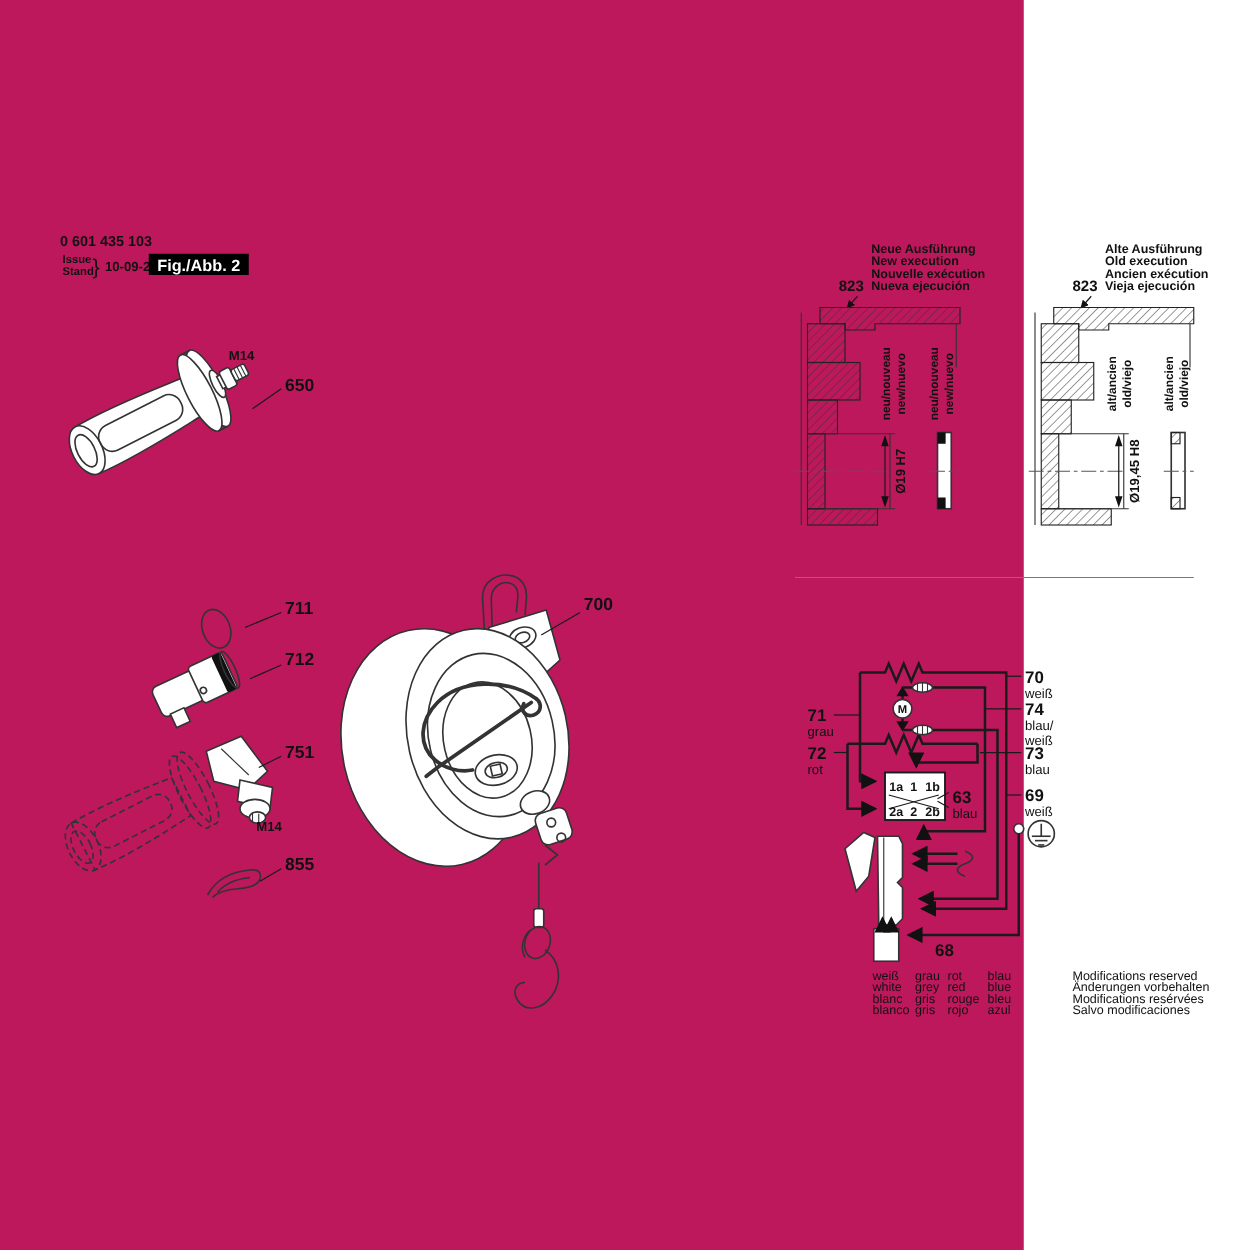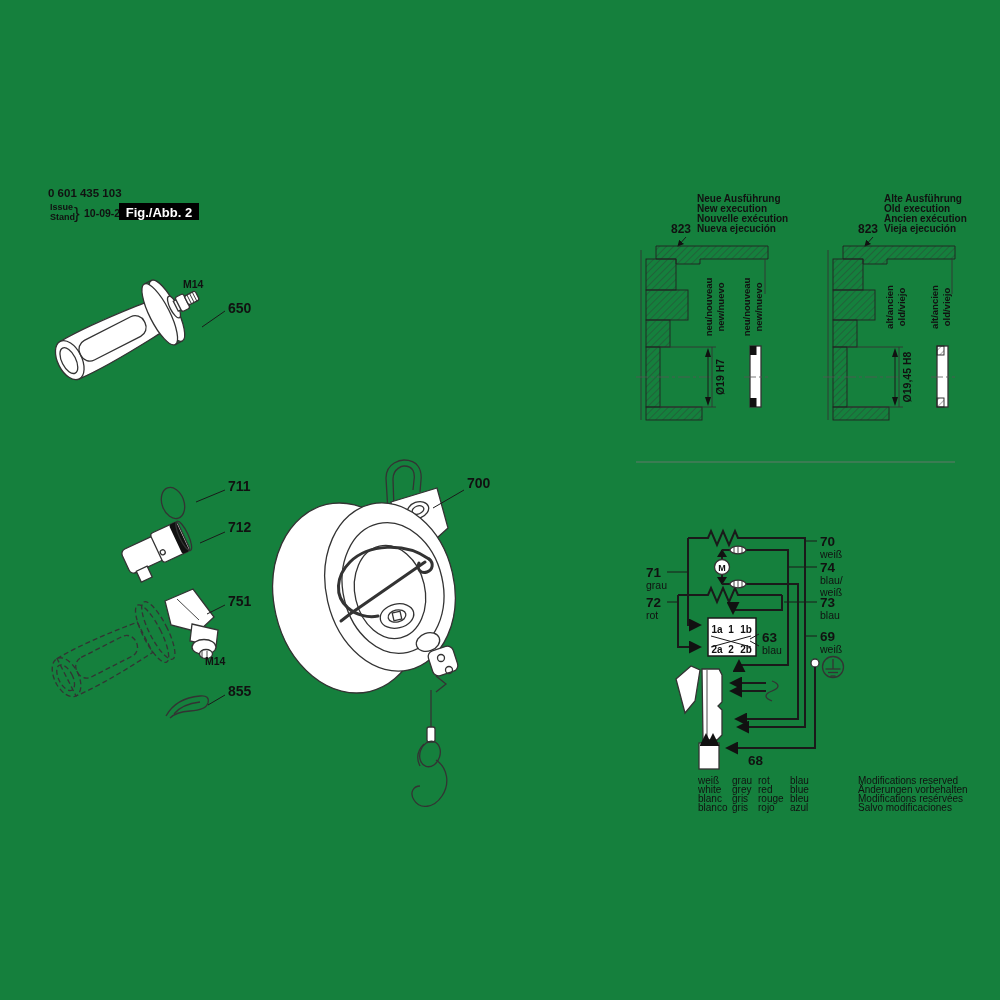--- a/index.html
+++ b/index.html
@@ -1,16 +1,16 @@
 <!DOCTYPE html>
 <html><head>
 <meta charset="utf-8">
 <style>
   html,body{margin:0;padding:0;background:#fff;}
-  #stage{width:1000px;height:1000px;position:relative;background:#15803d;}
+  #stage{width:819px;height:1000px;position:relative;background:#be185d;}
   svg{display:block;}
   text{fill:#111;font-family:"Liberation Sans",sans-serif;}
   .t-hdr{font-size:11.5px;font-weight:600;}
   .t-issue{font-size:9px;font-weight:600;}
   .t-brace{font-size:17px;font-weight:400;}
   .t-date{font-size:10.5px;font-weight:600;}
   .t-fig{font-size:13px;font-weight:bold;fill:#fff;}
   .t-part{font-size:14px;font-weight:bold;}
   .t-thread{font-size:10.5px;font-weight:bold;}
   .t-exec{font-size:10px;font-weight:bold;}

